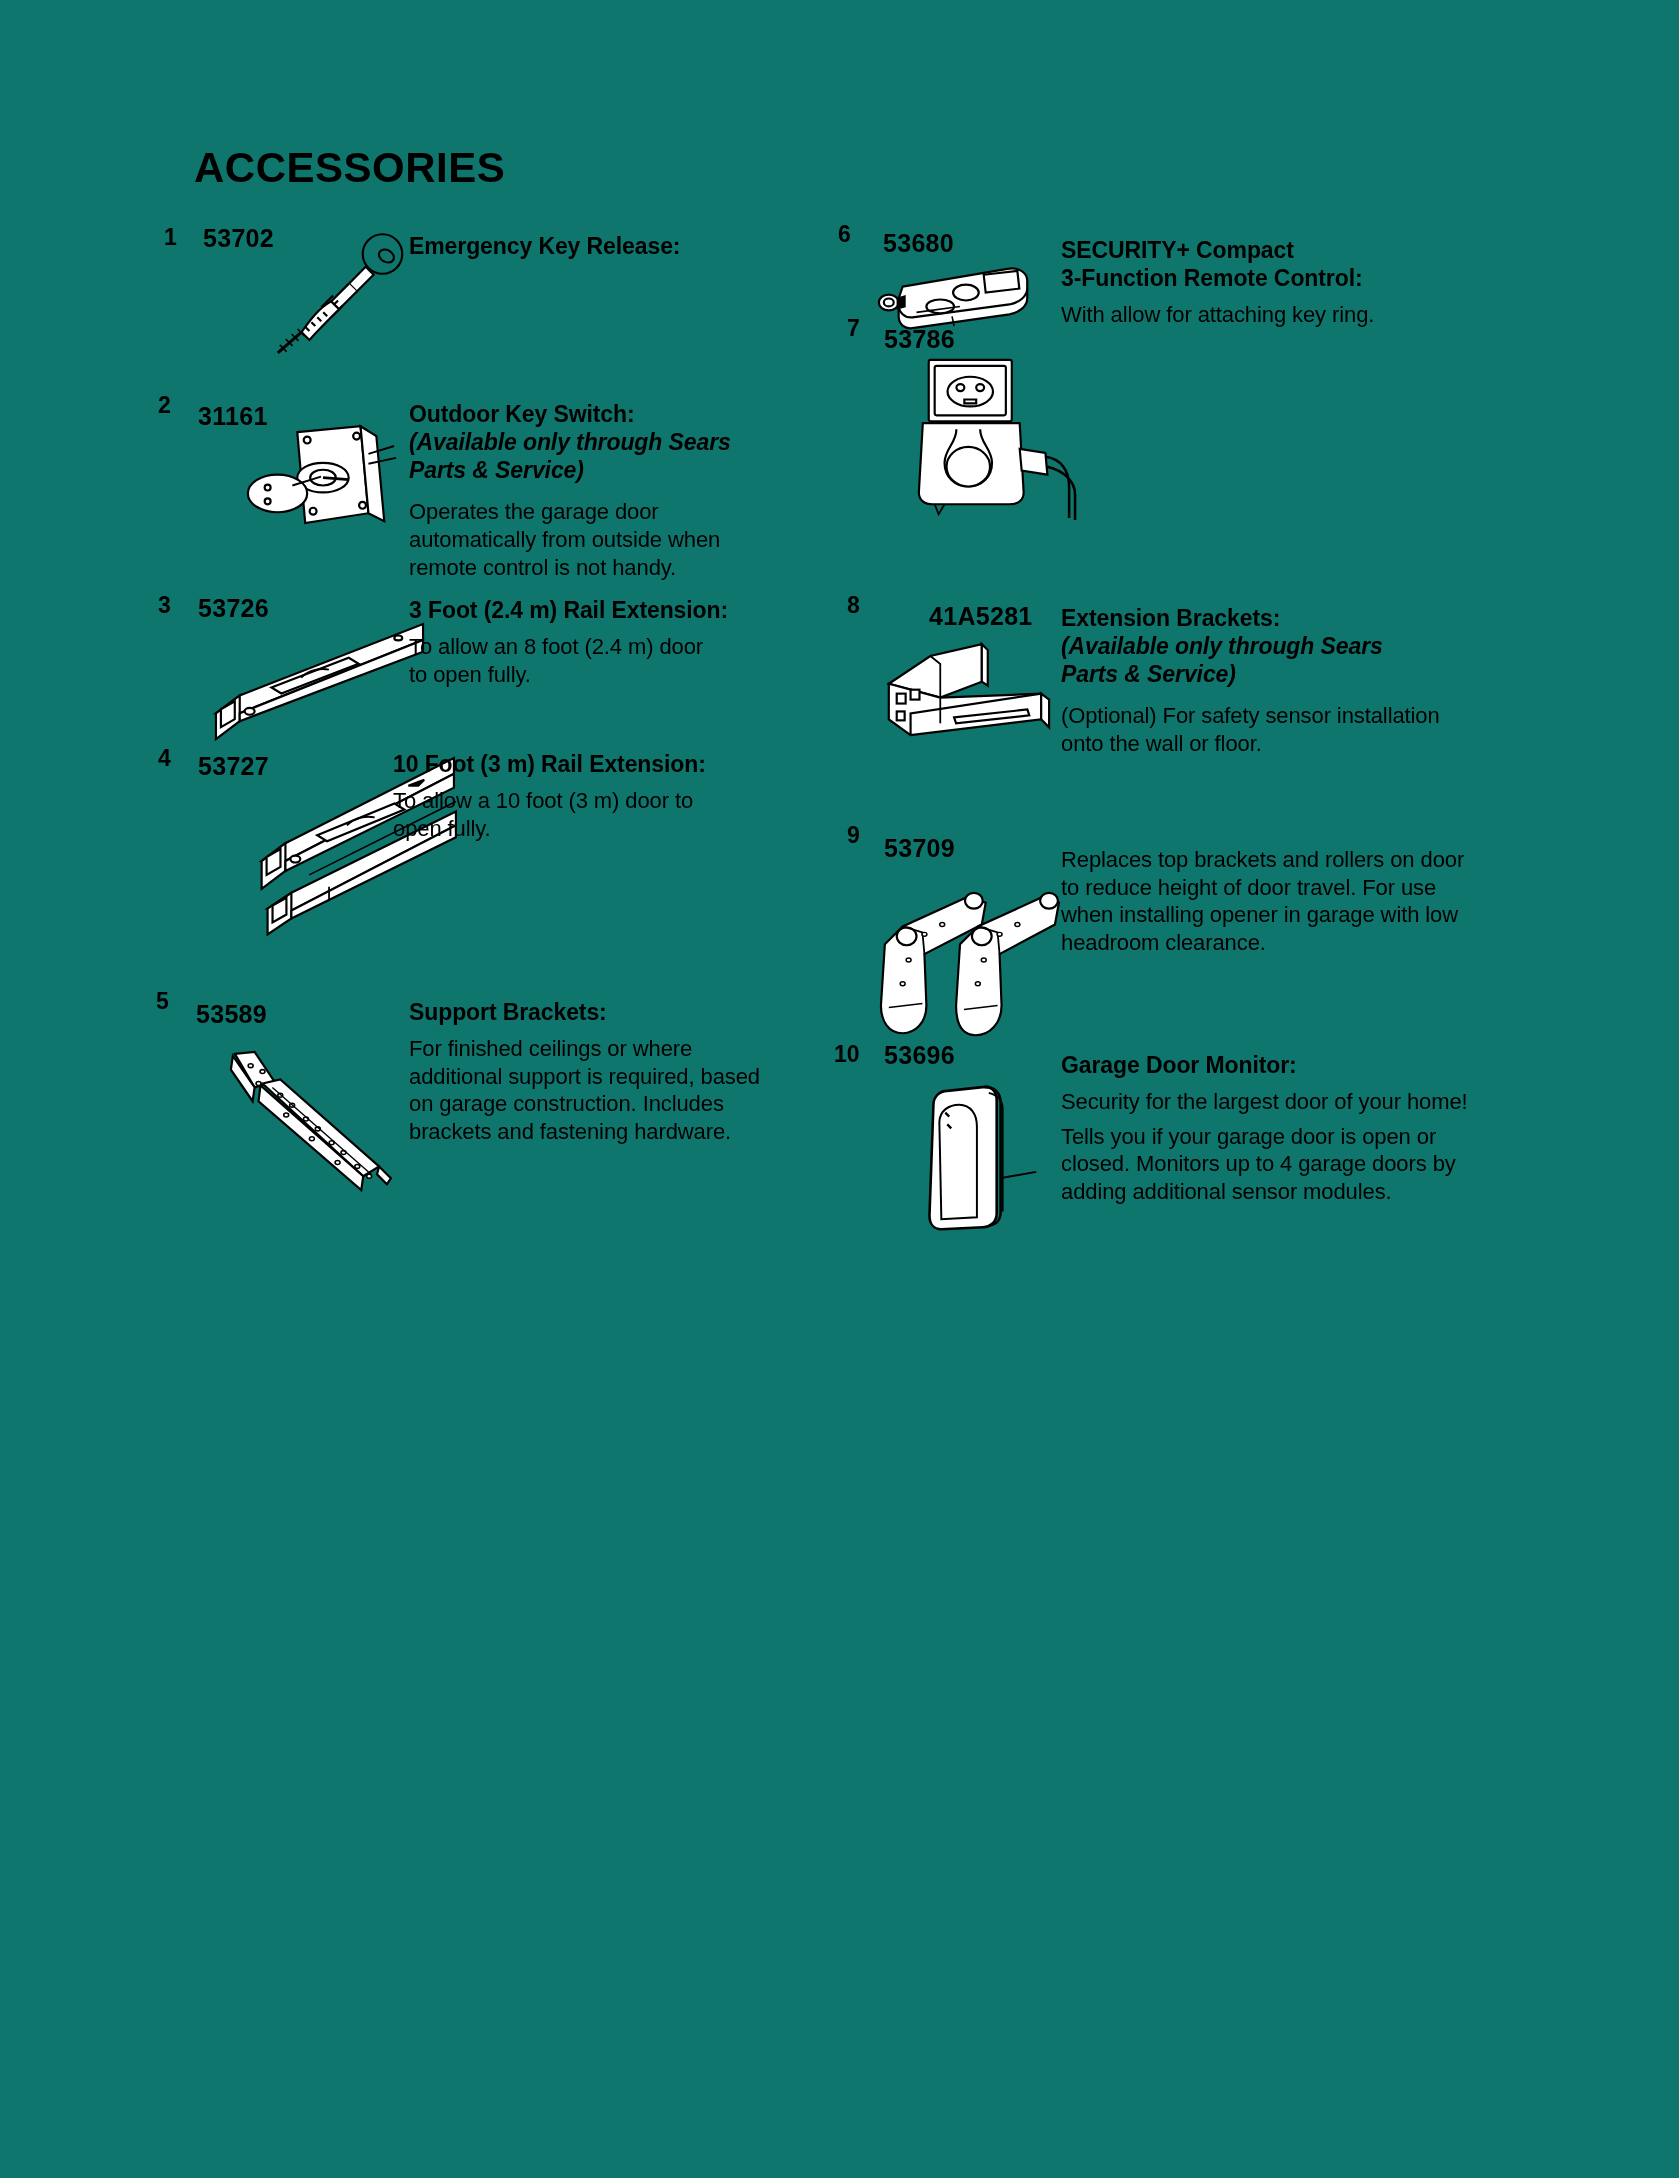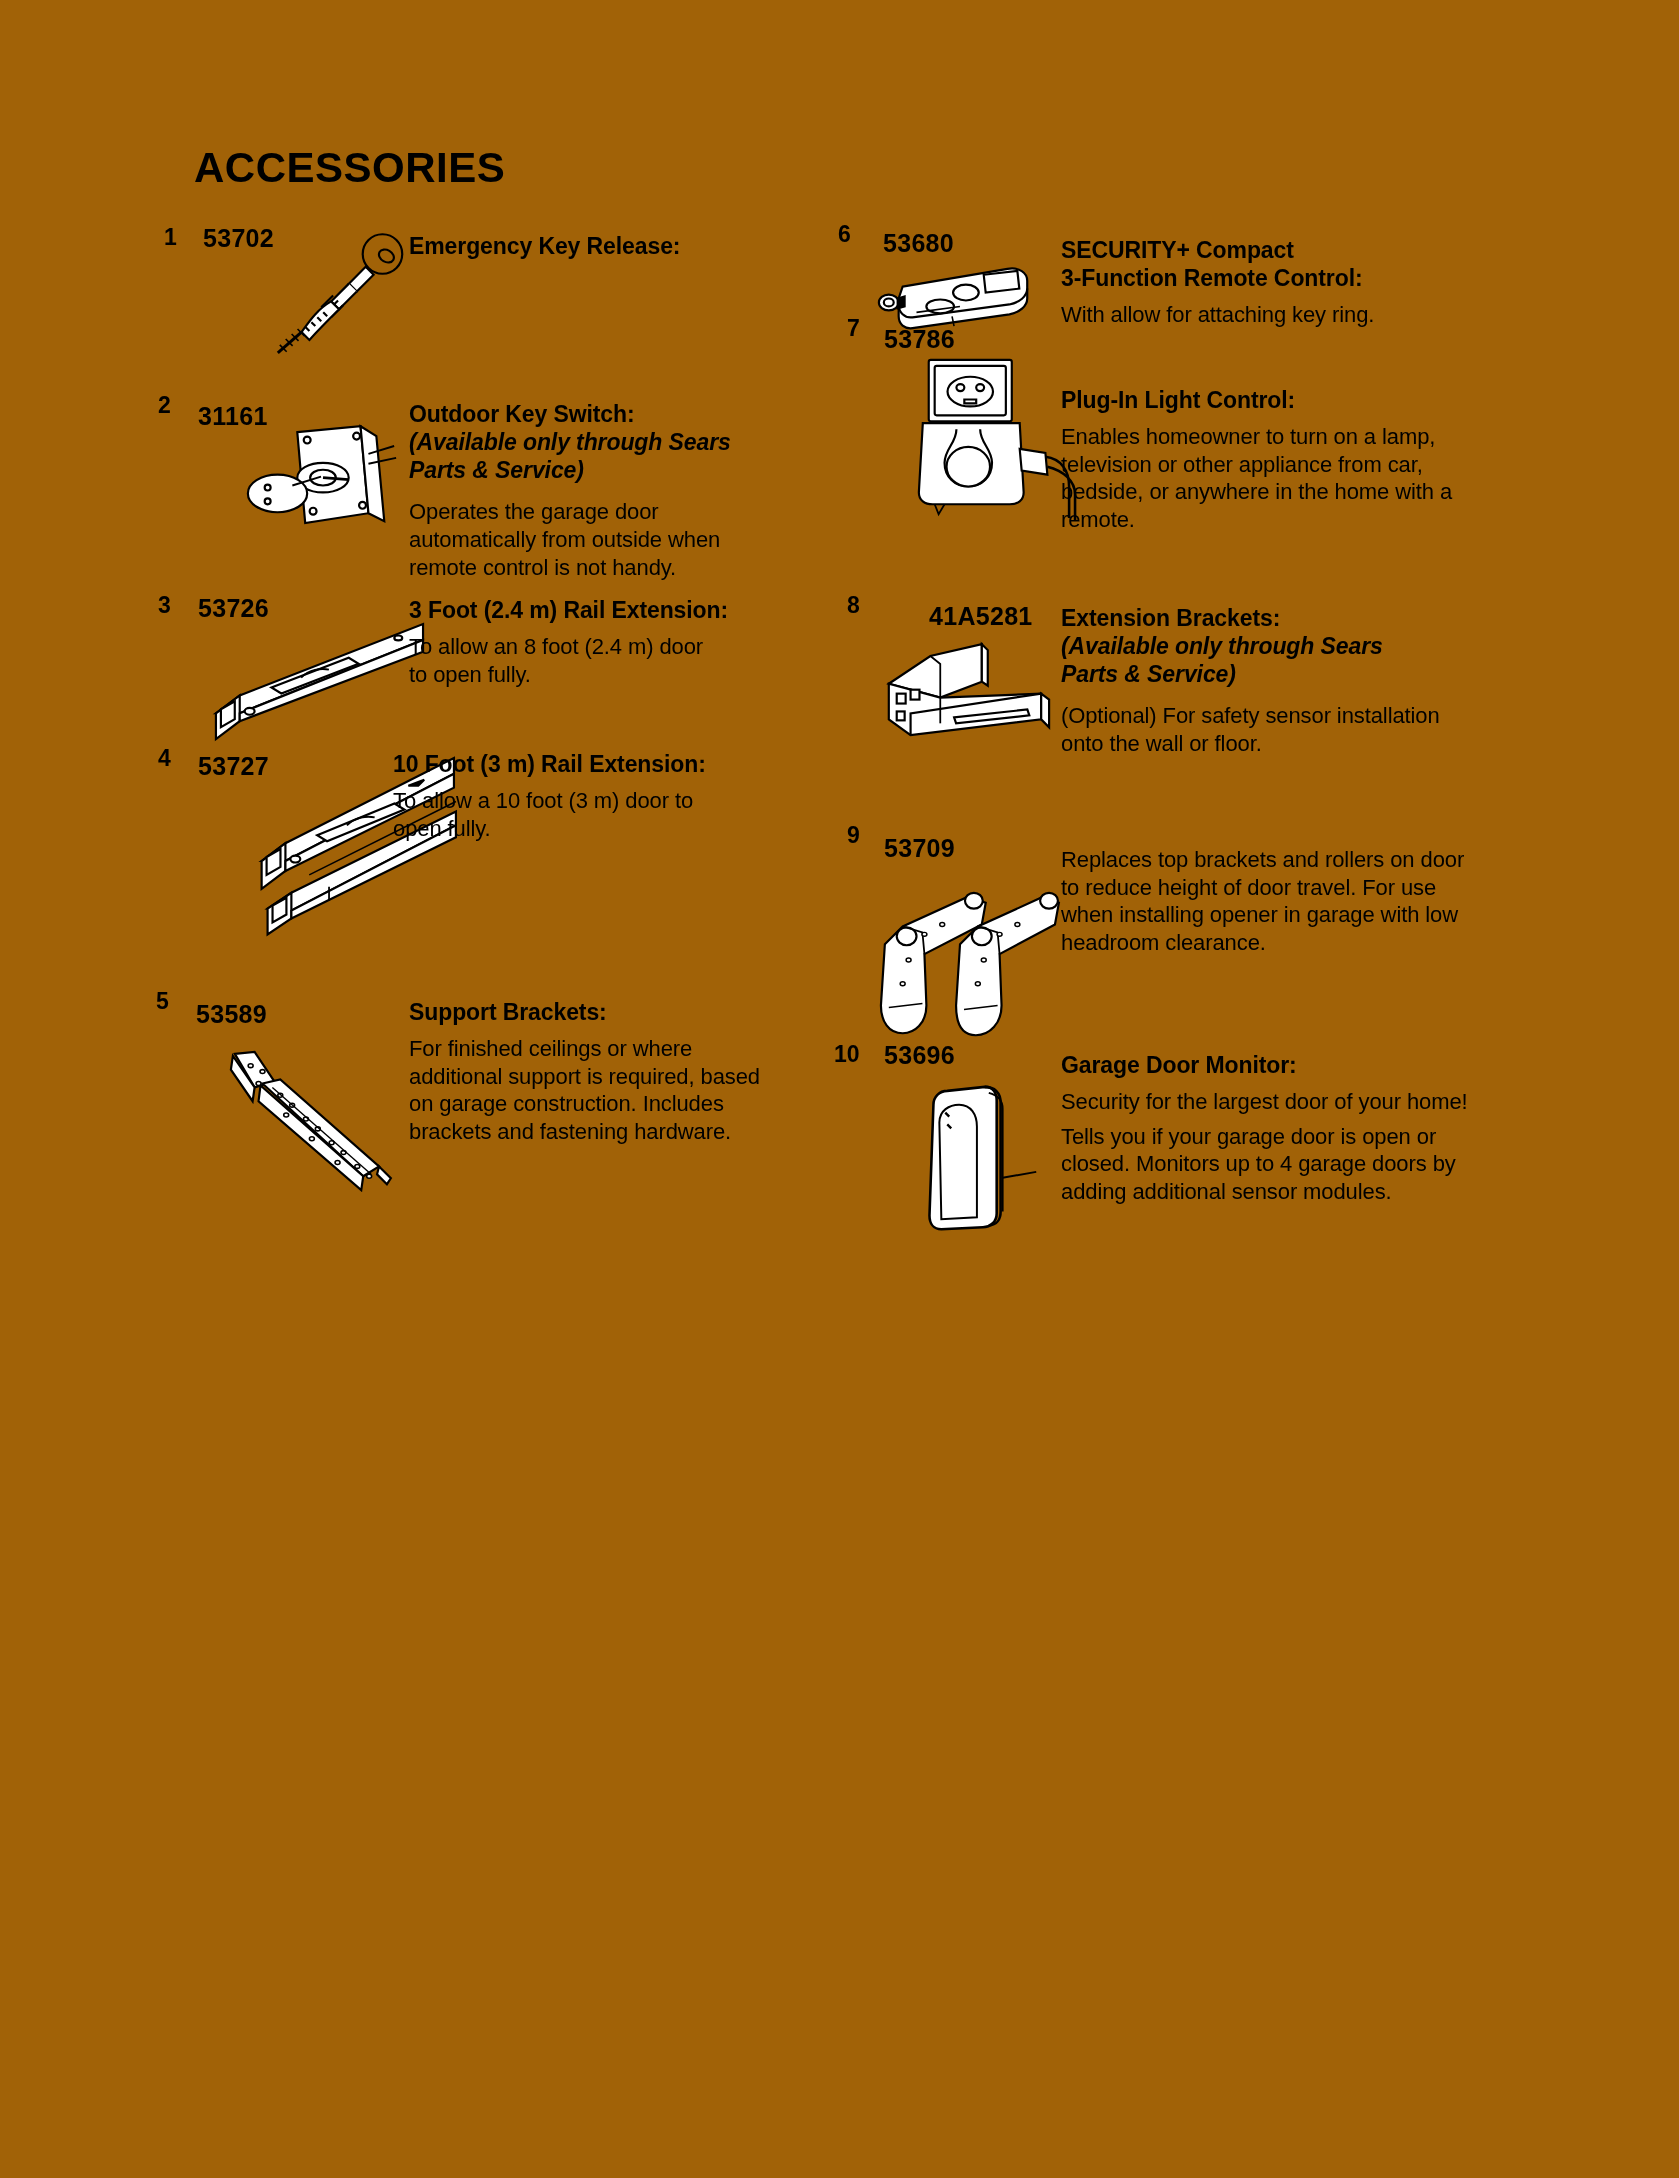--- a/index.html
+++ b/index.html
@@ -13,21 +13,21 @@
     font-family: "Liberation Sans", sans-serif;
     color: #000000;
     position: relative;
     overflow: hidden;
   }
   .page {
     position: absolute;
     left: 0; top: 0;
     width: 1679px;
     height: 2178px;
-    background: #a16207;
+    background: #0f766e;
   }
   .page-title {
     position: absolute;
     left: 194px;
     top: 147px;
     font-size: 42px;
     font-weight: bold;
     letter-spacing: 0.5px;
     line-height: 1;
   }
@@ -276,31 +276,20 @@
         <path d="M24 70 L122 70 L126 140 C126 148 120 152 112 152 L34 152 C26 152 20 148 20 140 Z"></path>
         <path d="M58 76 C58 90 46 96 46 110 C46 124 56 134 70 134 C84 134 94 124 94 110 C94 96 82 90 82 76" fill="none"></path>
         <ellipse cx="70" cy="114" rx="22" ry="20"></ellipse>
         <path d="M122 96 L148 100 L150 122 L124 118 Z"></path>
         <path d="M148 104 C164 106 172 118 172 134 L172 166" fill="none" stroke-width="2.6"></path>
         <path d="M150 114 C166 118 178 128 178 142 L178 168" fill="none" stroke-width="2.6"></path>
         <path d="M36 152 L40 162 L46 152" fill="none" stroke-width="1.8"></path>
       </g>
     </svg>
   </div>
-  <div class="item-text" style="left:1061px; top:386px; width:446px;">
-    <div class="title-block">
-      <div class="title-line">Plug-In Light Control:</div>
-    </div>
-    <div class="body-para">
-      <div class="body-line">Enables homeowner to turn on a lamp,</div>
-      <div class="body-line">television or other appliance from car,</div>
-      <div class="body-line">bedside, or anywhere in the home with a</div>
-      <div class="body-line">remote.</div>
-    </div>
-  </div>
 
   <div class="item-num" style="left:847px; top:594px;">8</div>
   <div class="item-pn" style="left:884px; top:604px;margin-left:45px;">41A5281</div>
   <div class="art" style="left:871px; top:642px;">
     <svg width="188" height="129" viewBox="0 0 190 130">
       <g fill="#fff" stroke="#000" stroke-width="2.2">
         <path d="M18 42 L60 14 L112 2 L112 40 L70 56 Z"></path>
         <path d="M112 2 L118 8 L118 44 L112 40 Z"></path>
         <path d="M18 42 L18 78 L40 94 L172 78 L172 52 L70 56 Z"></path>
         <path d="M40 94 L40 72 L172 52" fill="none"></path>

